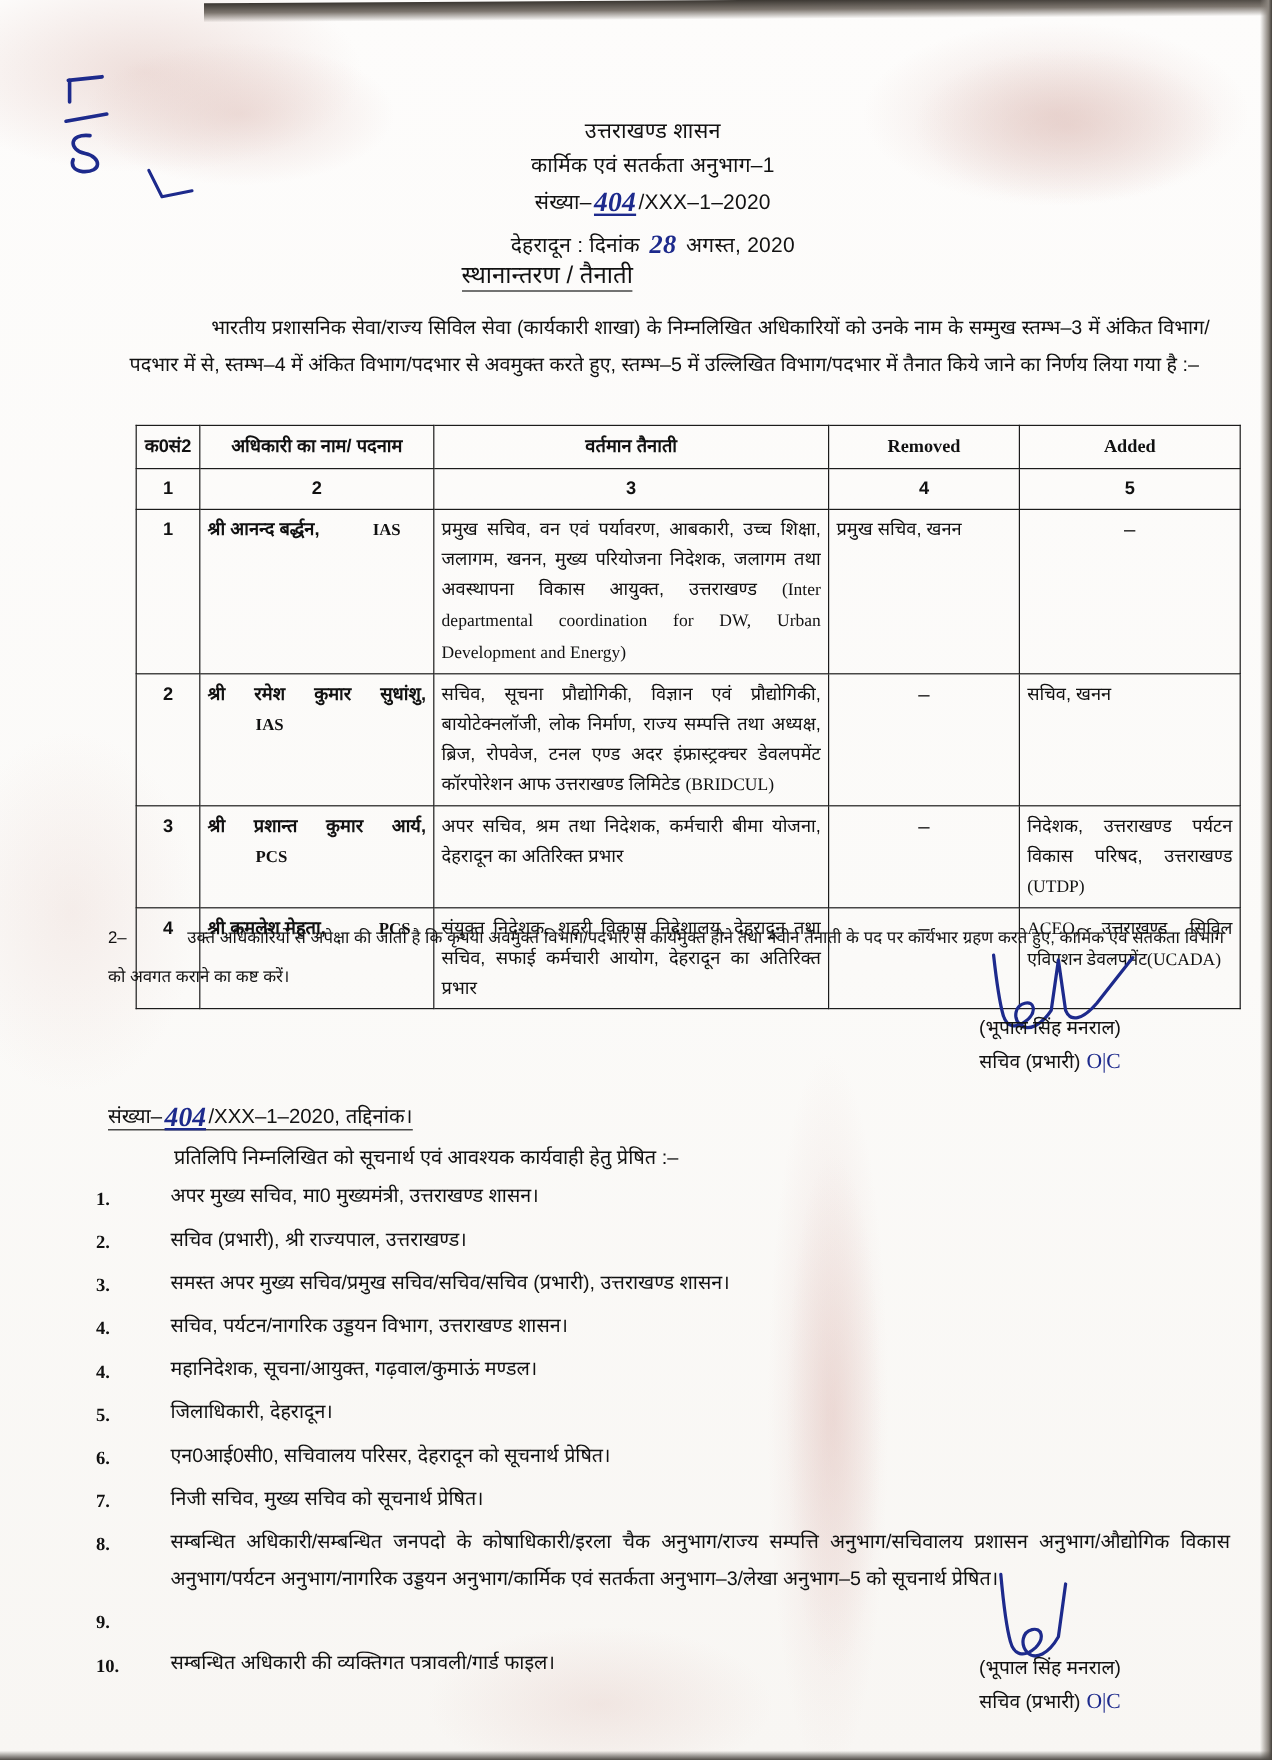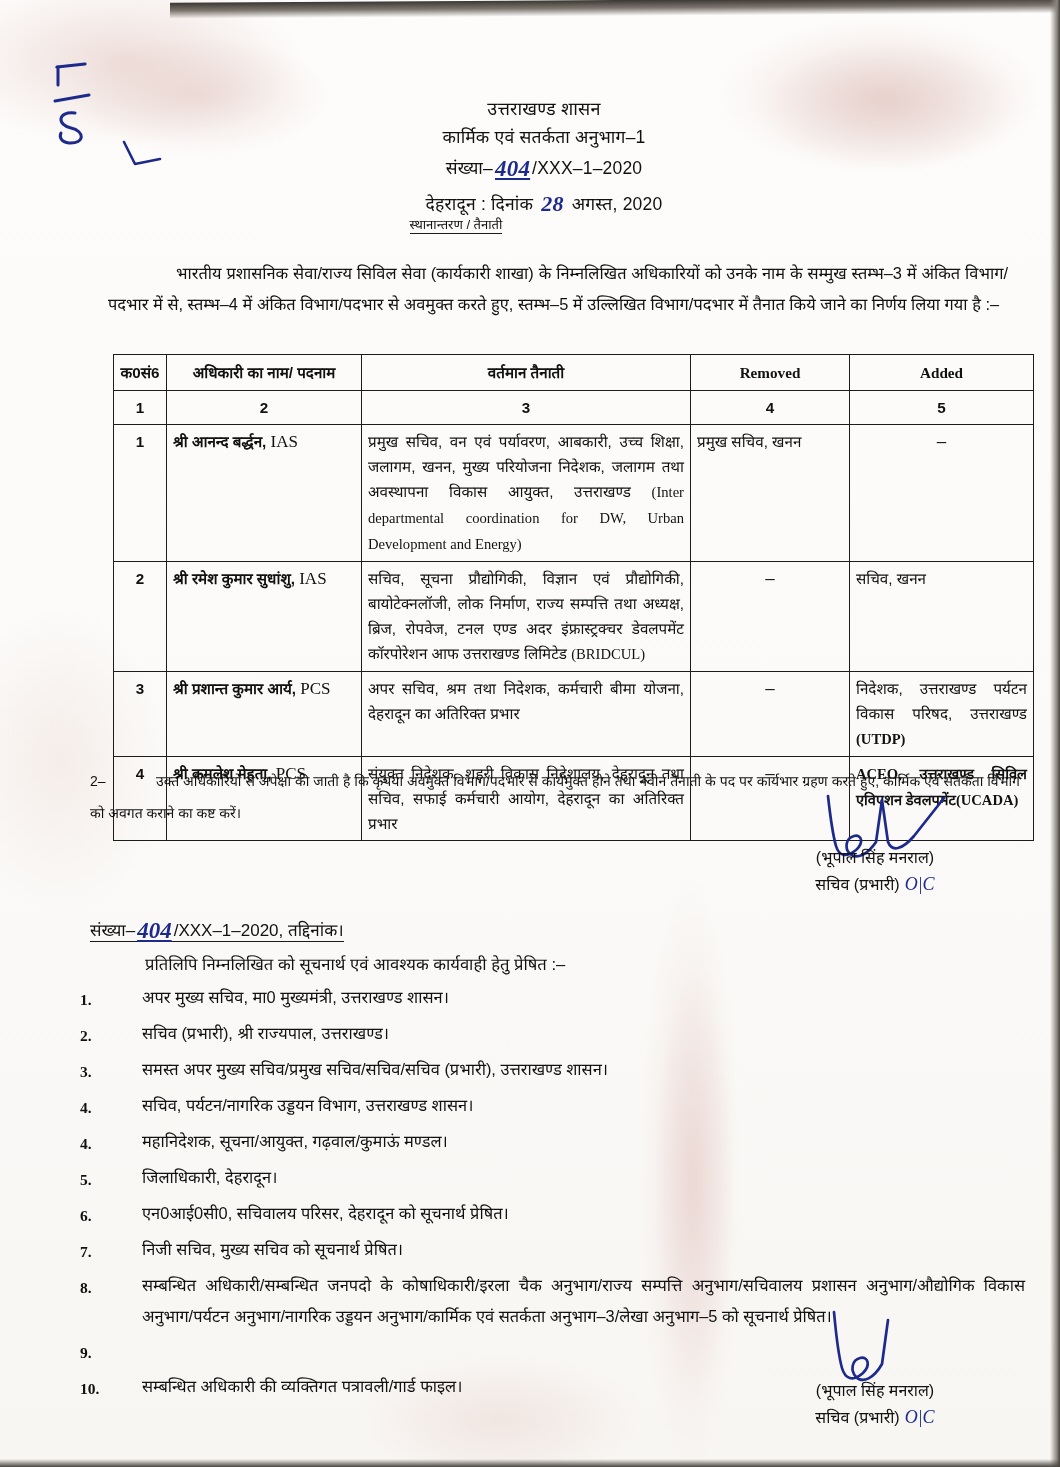--- a/index.html
+++ b/index.html
@@ -65,21 +65,21 @@
   .doc-head div { font-size: 17.5px; letter-spacing: .2px; padding-left: 28px; }
   .head-org { font-size: 18px !important; }
   .num-line { font-size: 17.5px; }
   .num-hand { font-size: 23px; margin: 0 2px; vertical-align: -2px; text-decoration: underline; }
   .date-hand { font-size: 22px; margin: 0 3px; vertical-align: -1px; }
 
   .subject {
     position: absolute;
     left: 0; top: 215px; width: 912px;
     text-align: center;
-    font-size: 13px;
+    font-size: 20px;
   }
   .subject span {
     border-bottom: 1.4px solid #1a1a1a;
     padding-bottom: 1px;
   }
 
   
   .intro {
     position: absolute;
     left: 108px; top: 258px;
@@ -117,26 +117,26 @@
   }
   .th-en { font-family: "Liberation Serif", serif; font-size: 15.5px; }
   .col-num   { width: 44px;  text-align: center; }
   .col-name  { width: 186px; }
   .col-cur   { width: 320px; }
   .col-rem   { width: 150px; text-align: center; }
   .col-add   { width: 175px; }
   .numrow td { text-align: center; font-weight: bold; font-size: 14.5px; padding: 1px 4px; line-height: 20px; }
   td.cnum { text-align: center; font-weight: bold; font-size: 15px; }
   td.name { font-weight: bold; text-align: justify; text-justify: inter-word; }
-  td.name .suffix { font-family: "Liberation Serif", serif; font-weight: normal; font-size: 17px; }
+  td.name .suffix { font-family: "Liberation Serif", serif; font-weight: bold; font-size: 14px; margin-left: 40px; }
   td.cur  { text-align: justify; text-justify: inter-word; }
   td.cur .en { font-family: "Liberation Serif", serif; font-size: 14.6px; }
   td.rem  { text-align: center; }
   td.add  { text-align: justify; text-justify: inter-word; }
-  td.add .en { font-family: "Liberation Serif", serif; font-size: 14.6px; font-weight: bold; }
+  td.add .en { font-family: "Liberation Serif", serif; font-size: 14.6px; }
   .dash { font-size: 17px; }
   .r1 td { height: 100px; }
   .r2 td { height: 100px; }
   .r3 td { height: 72px; }
   .r4 td { height: 72px; }
 
   
   .para2 {
     position: absolute;
     left: 90px; top: 765px;
@@ -156,21 +156,21 @@
     text-align: center;
     font-size: 16px;
     line-height: 26px;
   }
   .sig-mark {
     position: absolute;
     left: 810px; top: 790px;
     width: 140px; height: 75px;
     pointer-events: none;
   }
-  .oc { color: #1d2a8c; font-family:"Liberation Serif",serif; font-style: italic; font-size: 18px; margin-left: 5px; text-align: right; }
+  .oc { color: #1d2a8c; font-family:"Liberation Serif",serif; font-size: 18px; margin-left: 5px; text-align: right; }
 
   
   .endorse-num {
     position: absolute;
     left: 90px; top: 918px;
     font-size: 17px;
   }
   .endorse-num .u { border-bottom: 1.4px solid #1a1a1a; padding-bottom: 1px; }
   .endorse-sub {
     position: absolute;
@@ -258,21 +258,21 @@
   <div class="subject">
     <span class="hindi">स्थानान्तरण / तैनाती</span>
   </div>
 
   <div class="intro hindi"><span class="ind"></span><span>भारतीय प्रशासनिक सेवा/राज्य सिविल सेवा (कार्यकारी शाखा) के निम्नलिखित अधिकारियों को उनके नाम के सम्मुख स्तम्भ–3 में अंकित विभाग/पदभार में से, स्तम्भ–4 में अंकित विभाग/पदभार से अवमुक्त करते हुए, स्तम्भ–5 में उल्लिखित विभाग/पदभार में तैनात किये जाने का निर्णय लिया गया है :–</span></div>
 
   <div class="tbl-wrap">
     <table class="order">
       <thead>
         <tr>
-          <th class="col-num hindi">क0सं6</th>
+          <th class="col-num hindi">क0सं2</th>
           <th class="col-name hindi">अधिकारी का नाम/ पदनाम</th>
           <th class="col-cur hindi">वर्तमान तैनाती</th>
           <th class="col-rem th-en">Removed</th>
           <th class="col-add th-en">Added</th>
         </tr>
         <tr class="numrow">
           <td>1</td>
           <td>2</td>
           <td>3</td>
           <td>4</td>

